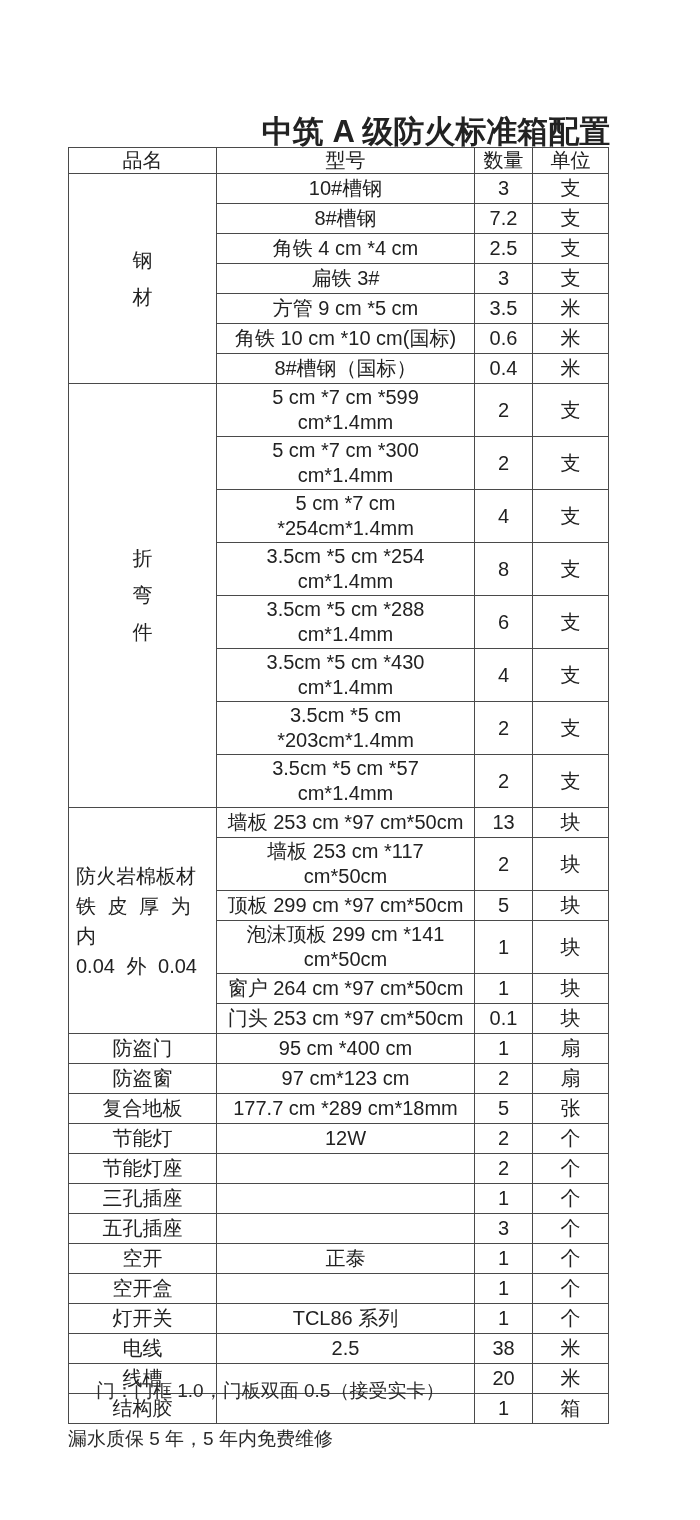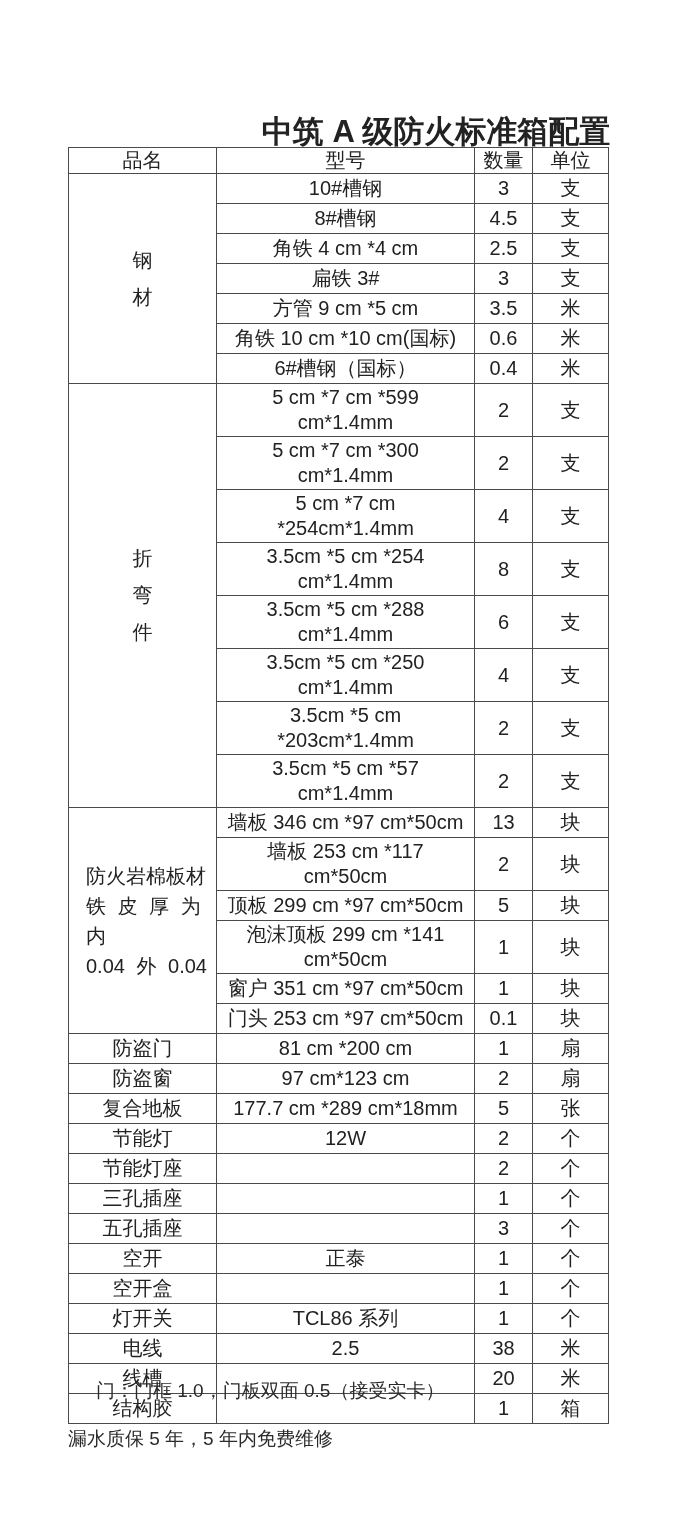--- a/index.html
+++ b/index.html
@@ -41,21 +41,21 @@
     vertical-align:middle;
     padding:1px 2px;
     height:27px;
     line-height:25px;
     white-space:pre;
   }
   .spec th{height:23px;line-height:23px;}
   .c-name.vlabel{line-height:37px;white-space:pre-line;}
   .c-name.plabel{
     text-align:left;
-    padding-left:17px;padding-right:4px;
+    padding-left:7px;padding-right:4px;
     line-height:30px;
     word-spacing:6px;
     white-space:pre-line;
   }
   .footer-line{
     position:absolute;
     left:68px;
     font-size:19px;
     line-height:26px;
     color:#2b2b2b;
@@ -87,21 +87,21 @@
   <tbody id="table-body">
       <tr>
         <td rowspan="7" class="c-name vlabel">钢
 材</td>
         <td class="c-model">10#槽钢</td>
         <td class="c-qty">3</td>
         <td class="c-unit">支</td>
       </tr>
       <tr>
         <td class="c-model">8#槽钢</td>
-        <td class="c-qty">4.5</td>
+        <td class="c-qty">7.2</td>
         <td class="c-unit">支</td>
       </tr>
       <tr>
         <td class="c-model">角铁 4 cm *4 cm</td>
         <td class="c-qty">2.5</td>
         <td class="c-unit">支</td>
       </tr>
       <tr>
         <td class="c-model">扁铁 3#</td>
         <td class="c-qty">3</td>
@@ -111,21 +111,21 @@
         <td class="c-model">方管 9 cm *5 cm</td>
         <td class="c-qty">3.5</td>
         <td class="c-unit">米</td>
       </tr>
       <tr>
         <td class="c-model">角铁 10 cm *10 cm(国标)</td>
         <td class="c-qty">0.6</td>
         <td class="c-unit">米</td>
       </tr>
       <tr>
-        <td class="c-model">6#槽钢（国标）</td>
+        <td class="c-model">8#槽钢（国标）</td>
         <td class="c-qty">0.4</td>
         <td class="c-unit">米</td>
       </tr>
       <tr>
         <td rowspan="8" class="c-name vlabel">折
 弯
 件</td>
         <td class="c-model">5 cm *7 cm *599
 cm*1.4mm</td>
         <td class="c-qty">2</td>
@@ -149,42 +149,42 @@
         <td class="c-qty">8</td>
         <td class="c-unit">支</td>
       </tr>
       <tr>
         <td class="c-model">3.5cm *5 cm *288
 cm*1.4mm</td>
         <td class="c-qty">6</td>
         <td class="c-unit">支</td>
       </tr>
       <tr>
-        <td class="c-model">3.5cm *5 cm *250
+        <td class="c-model">3.5cm *5 cm *430
 cm*1.4mm</td>
         <td class="c-qty">4</td>
         <td class="c-unit">支</td>
       </tr>
       <tr>
         <td class="c-model">3.5cm *5 cm
 *203cm*1.4mm</td>
         <td class="c-qty">2</td>
         <td class="c-unit">支</td>
       </tr>
       <tr>
         <td class="c-model">3.5cm *5 cm *57
 cm*1.4mm</td>
         <td class="c-qty">2</td>
         <td class="c-unit">支</td>
       </tr>
       <tr>
         <td rowspan="6" class="c-name plabel">防火岩棉板材
 铁 皮 厚 为 内
 0.04 外 0.04</td>
-        <td class="c-model">墙板 346 cm *97 cm*50cm</td>
+        <td class="c-model">墙板 253 cm *97 cm*50cm</td>
         <td class="c-qty">13</td>
         <td class="c-unit">块</td>
       </tr>
       <tr>
         <td class="c-model">墙板 253 cm *117
 cm*50cm</td>
         <td class="c-qty">2</td>
         <td class="c-unit">块</td>
       </tr>
       <tr>
@@ -192,32 +192,32 @@
         <td class="c-qty">5</td>
         <td class="c-unit">块</td>
       </tr>
       <tr>
         <td class="c-model">泡沫顶板 299 cm *141
 cm*50cm</td>
         <td class="c-qty">1</td>
         <td class="c-unit">块</td>
       </tr>
       <tr>
-        <td class="c-model">窗户 351 cm *97 cm*50cm</td>
+        <td class="c-model">窗户 264 cm *97 cm*50cm</td>
         <td class="c-qty">1</td>
         <td class="c-unit">块</td>
       </tr>
       <tr>
         <td class="c-model">门头 253 cm *97 cm*50cm</td>
         <td class="c-qty">0.1</td>
         <td class="c-unit">块</td>
       </tr>
       <tr>
         <td rowspan="1" class="c-name">防盗门</td>
-        <td class="c-model">81 cm *200 cm</td>
+        <td class="c-model">95 cm *400 cm</td>
         <td class="c-qty">1</td>
         <td class="c-unit">扇</td>
       </tr>
       <tr>
         <td rowspan="1" class="c-name">防盗窗</td>
         <td class="c-model">97 cm*123 cm</td>
         <td class="c-qty">2</td>
         <td class="c-unit">扇</td>
       </tr>
       <tr>

